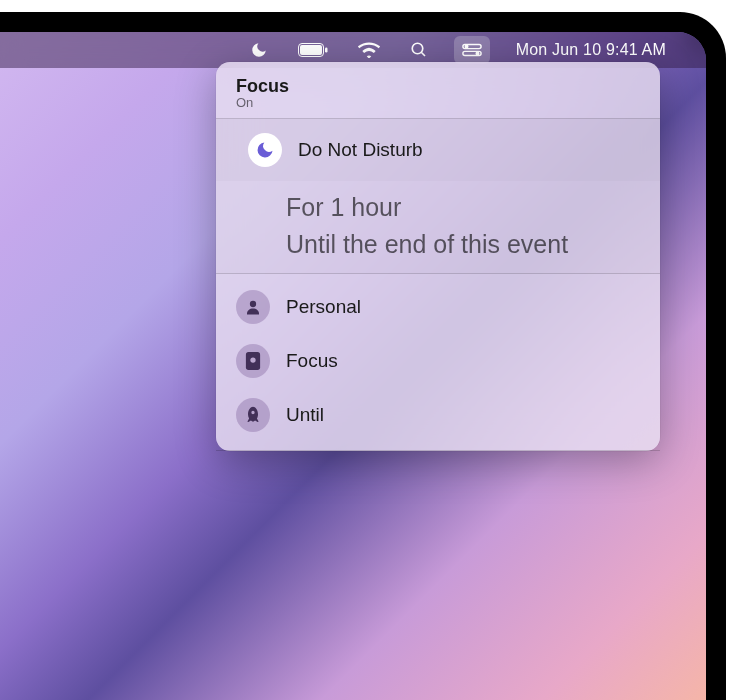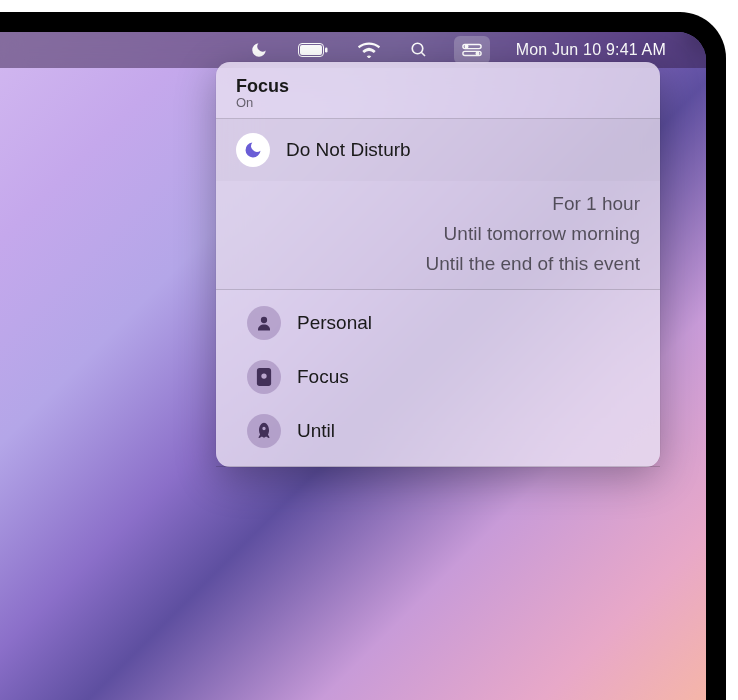--- a/index.html
+++ b/index.html
@@ -85,25 +85,25 @@
     }
     .divider {
       height: 1px;
       background: rgba(0,0,0,0.16);
       margin: 0 0;
     }
     .focus-row {
       display: flex;
       align-items: center;
       gap: 16px;
-      padding: 10px 31px;
+      padding: 10px 20px;
     }
     .focus-row.selected {
       background: rgba(0,0,0,0.04);
-      padding: 14px 20px;
+      padding: 14px 32px;
     }
     .icon-circle {
       width: 34px;
       height: 34px;
       border-radius: 50%;
       display: flex;
       align-items: center;
       justify-content: center;
       flex-shrink: 0;
     }
@@ -115,24 +115,23 @@
     }
     .focus-label {
       font-size: 19px;
       color: #1a1a1a;
     }
     .duration-group {
       padding: 8px 20px 10px 70px;
       background: rgba(0,0,0,0.02);
     }
     .duration-item {
-      font-size: 19px;
+      font-size: 25px;
       color: rgba(0,0,0,0.6);
       padding: 4px 0;
-      text-align: right;
     }
     .section {
       padding: 6px 0 8px 0;
     }
     .settings-row {
       padding: 14px 20px 18px 20px;
       font-size: 19px;
       color: rgba(0,0,0,0.6);
     }
     svg { display: block; }
@@ -189,21 +188,20 @@
         <div class="icon-circle active">
           <svg width="20" height="20" viewBox="0 0 24 24">
               <path d="M21 12.79A9 9 0 1 1 11.21 3 7 7 0 0 0 21 12.79z" fill="#6a5dd6"></path>
             </svg>
         </div>
         <div class="focus-label">Do Not Disturb</div>
       </div>
 
       <div class="duration-group">
         <div class="duration-item">For 1 hour</div>
-        <div class="duration-item">Until tomorrow morning</div>
         <div class="duration-item">Until the end of this event</div>
       </div>
 
       <div class="divider"></div>
 
       <div class="section">
         <div class="focus-row">
           <div class="icon-circle inactive">
             <svg width="18" height="18" viewBox="0 0 24 24" fill="#423058">
                 <circle cx="12" cy="8" r="4.2"></circle>

